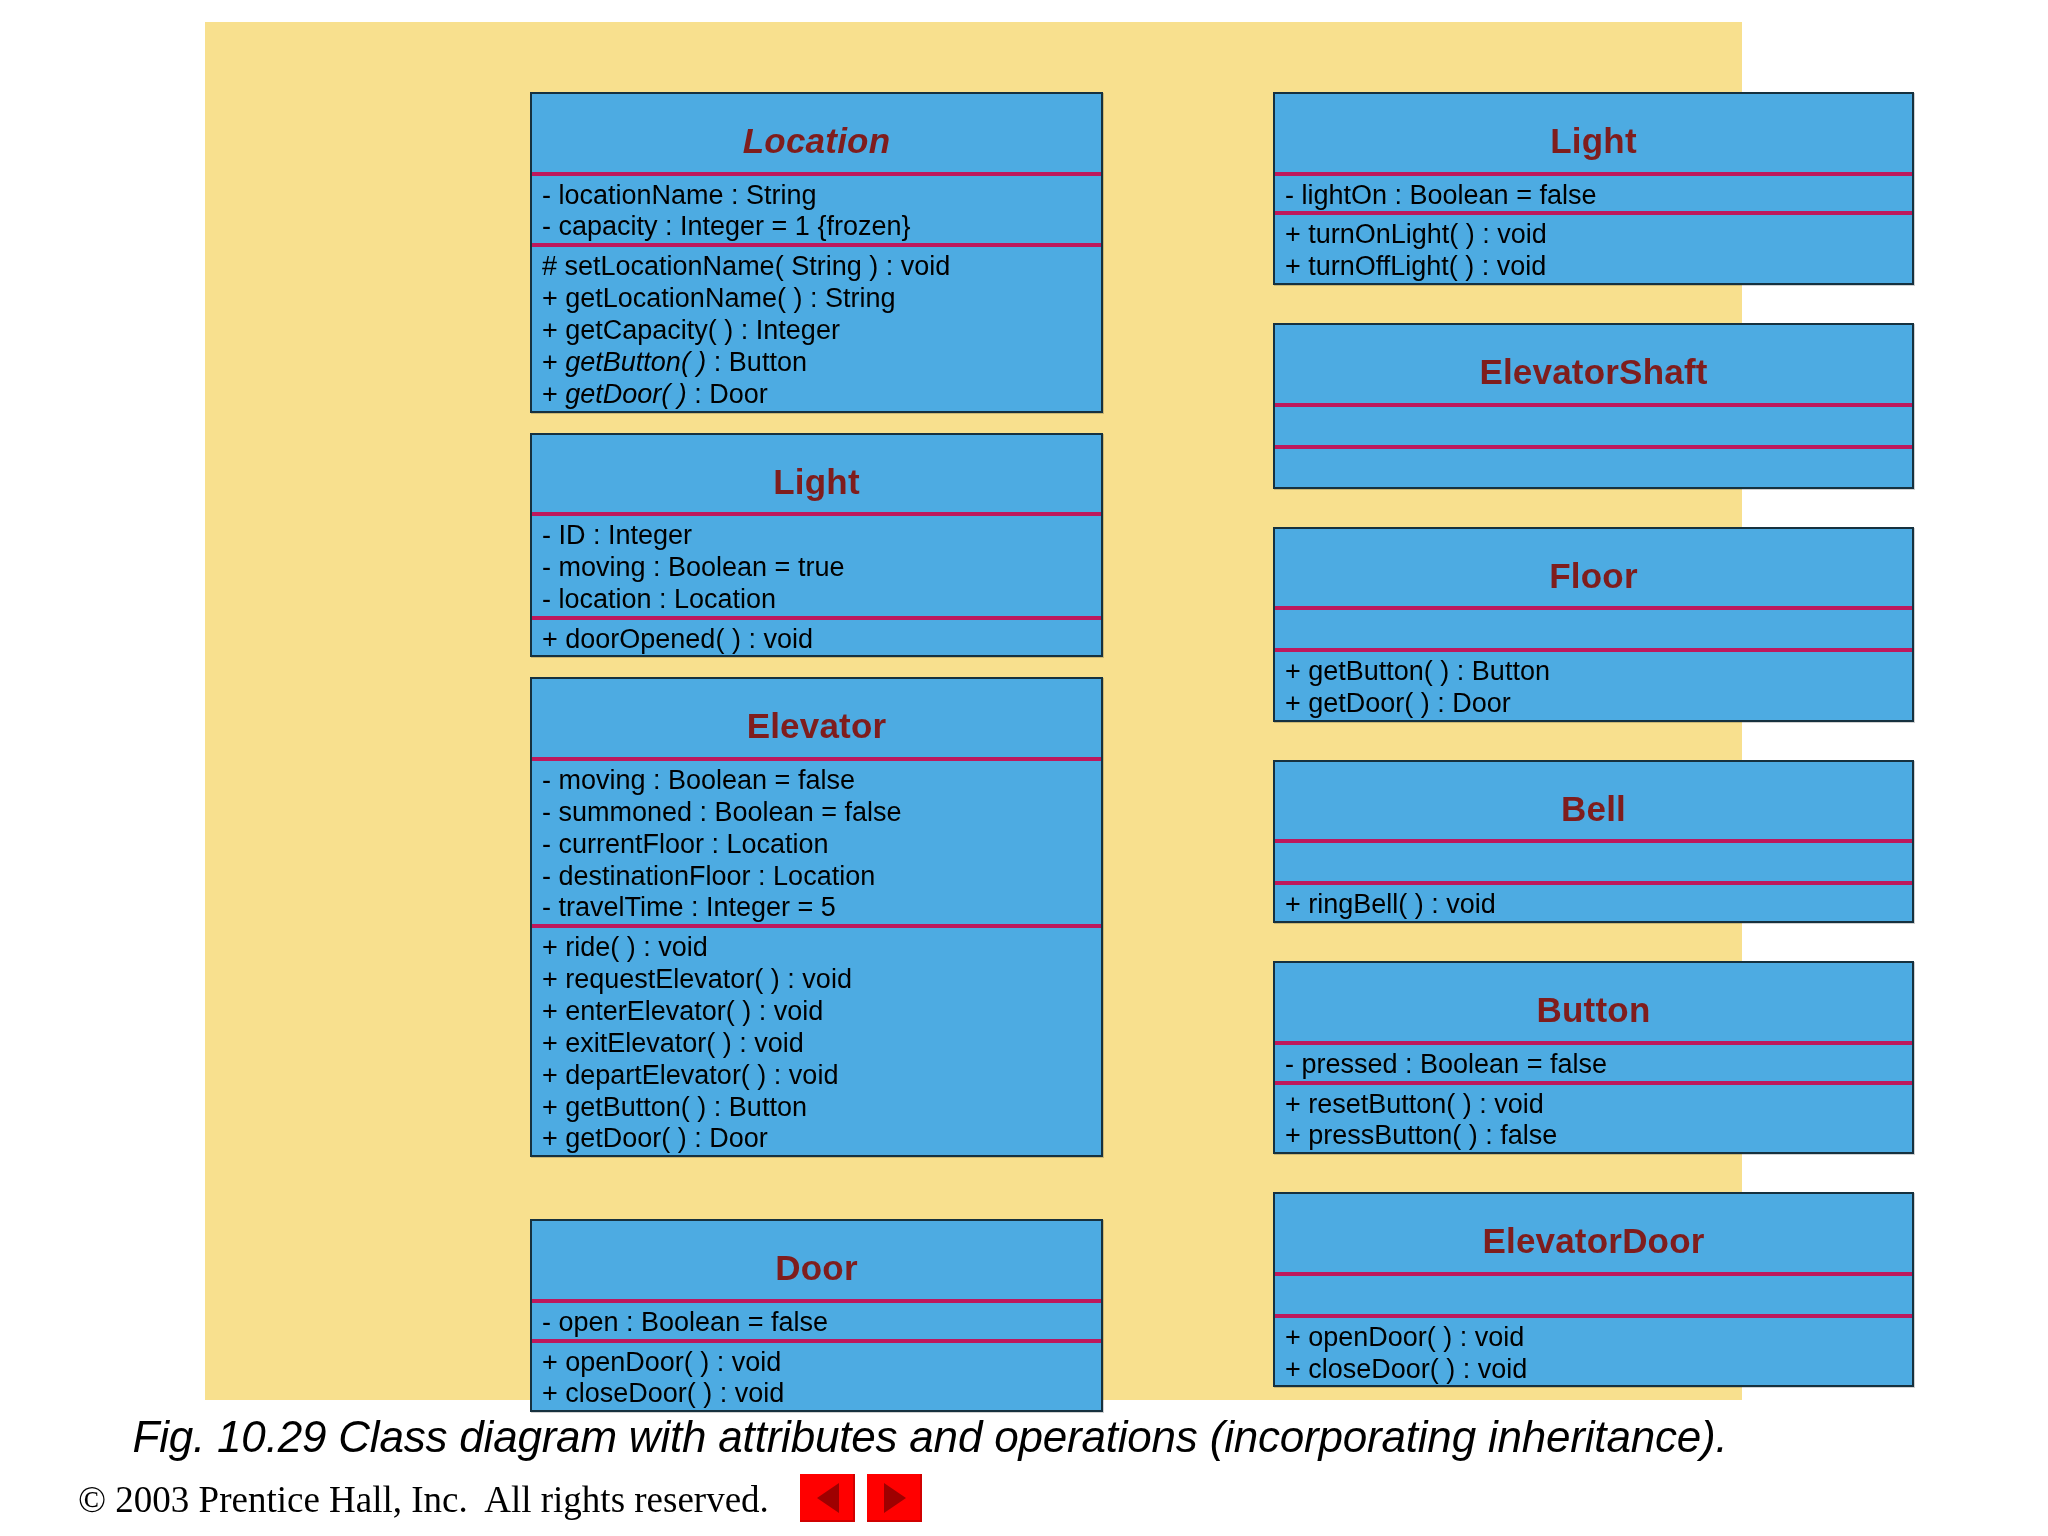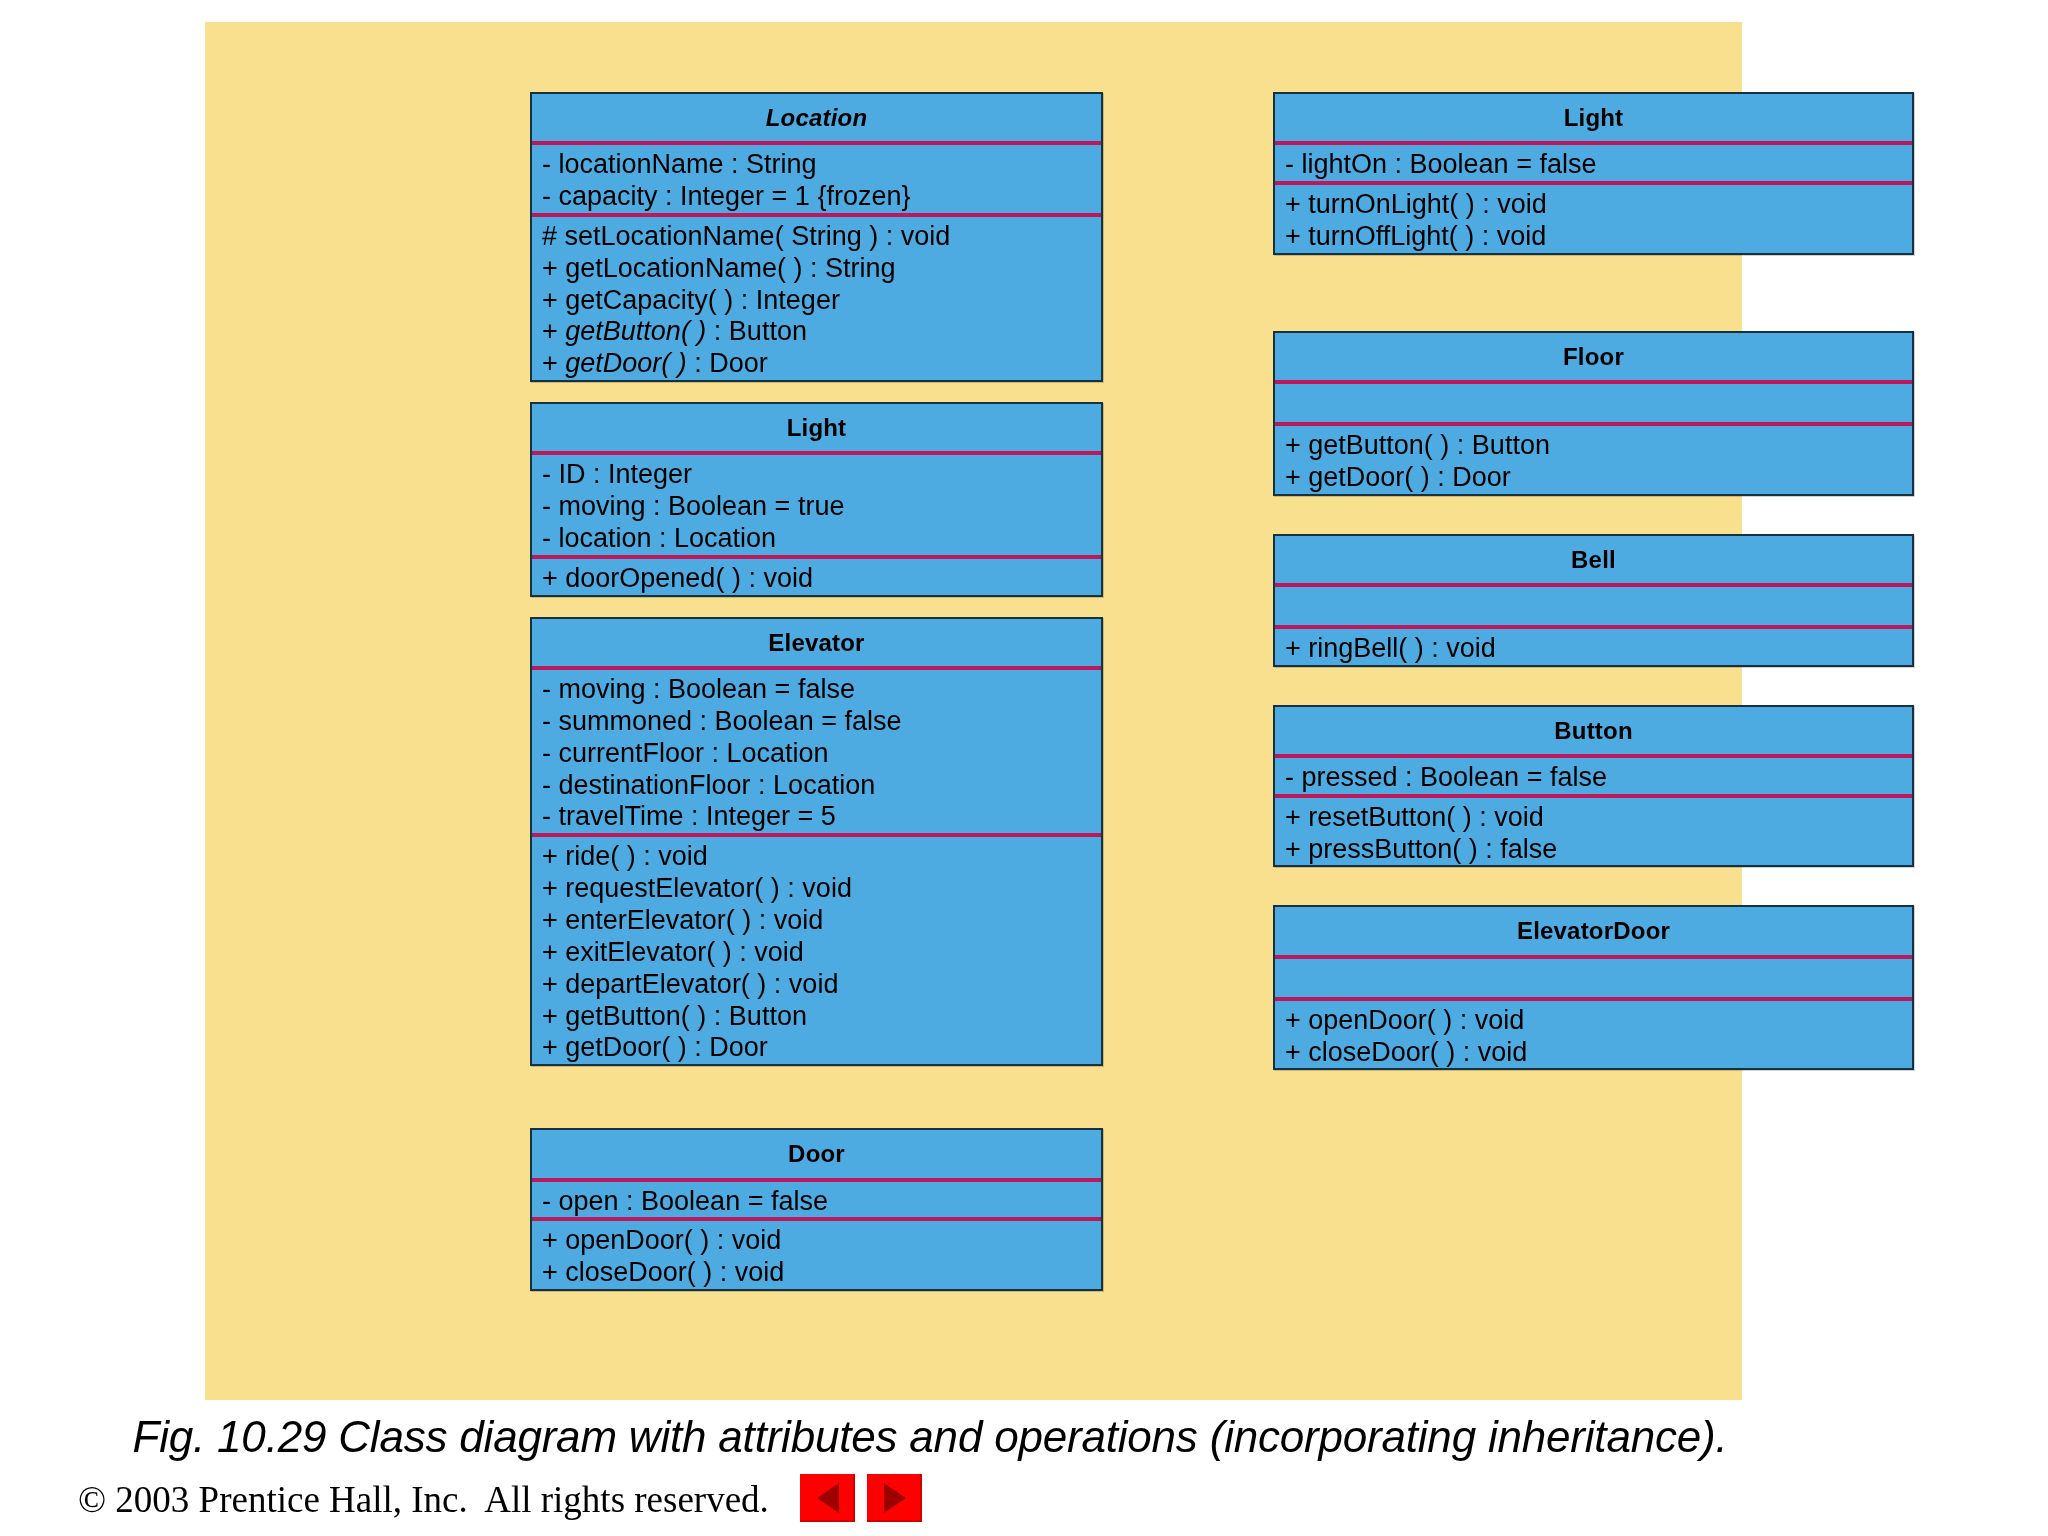--- a/index.html
+++ b/index.html
@@ -30,24 +30,24 @@
     margin-bottom:0;
     box-shadow:1px 1px 0 rgba(0,0,0,.18);
   }
   .uml-class .compartment{
     border-top:4px solid #be185d;
     padding:4px 10px 0 10px;
   }
   .cls-title{
     text-align:center;
     font-weight:bold;
-    font-size:24px;
+    font-size:35px;
     line-height:1.30;
-    color:#000000;
-    padding:8px 10px 8px 10px;
+    color:#7f1d1d;
+    padding:24px 10px 8px 10px;
     letter-spacing:.2px;
   }
   .cls-title.abstract{font-style:italic;}
   .member{
     font-size:27px;
     line-height:1.18;
     color:#000;
     white-space:pre;
   }
   .member .op-name{font-style:normal;}
@@ -169,20 +169,25 @@
         <div class="cls-title">Light</div>
         <div class="compartment">
           <div class="member">- lightOn : Boolean = false</div>
         </div>
         <div class="compartment">
           <div class="member">+ turnOnLight( ) : void</div>
           <div class="member">+ turnOffLight( ) : void</div>
         </div>
       </div>
       <div style="height: 38px;"></div>
+      <div class="uml-class">
+        <div class="cls-title">ElevatorShaft</div>
+        <div class="compartment empty"></div>
+        <div class="compartment empty"></div>
+      </div>
       <div style="height: 38px;"></div>
       <div class="uml-class">
         <div class="cls-title">Floor</div>
         <div class="compartment empty"></div>
         <div class="compartment">
           <div class="member">+ getButton( ) : Button</div>
           <div class="member">+ getDoor( ) : Door</div>
         </div>
       </div>
       <div style="height: 38px;"></div>

